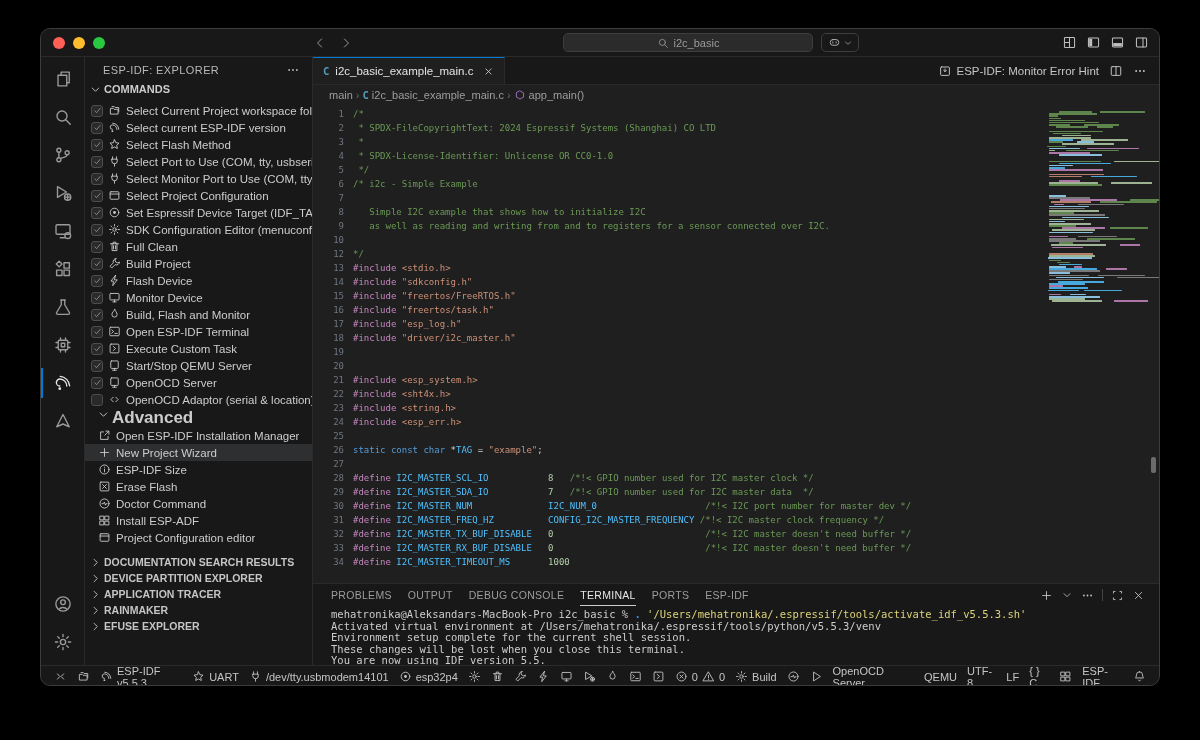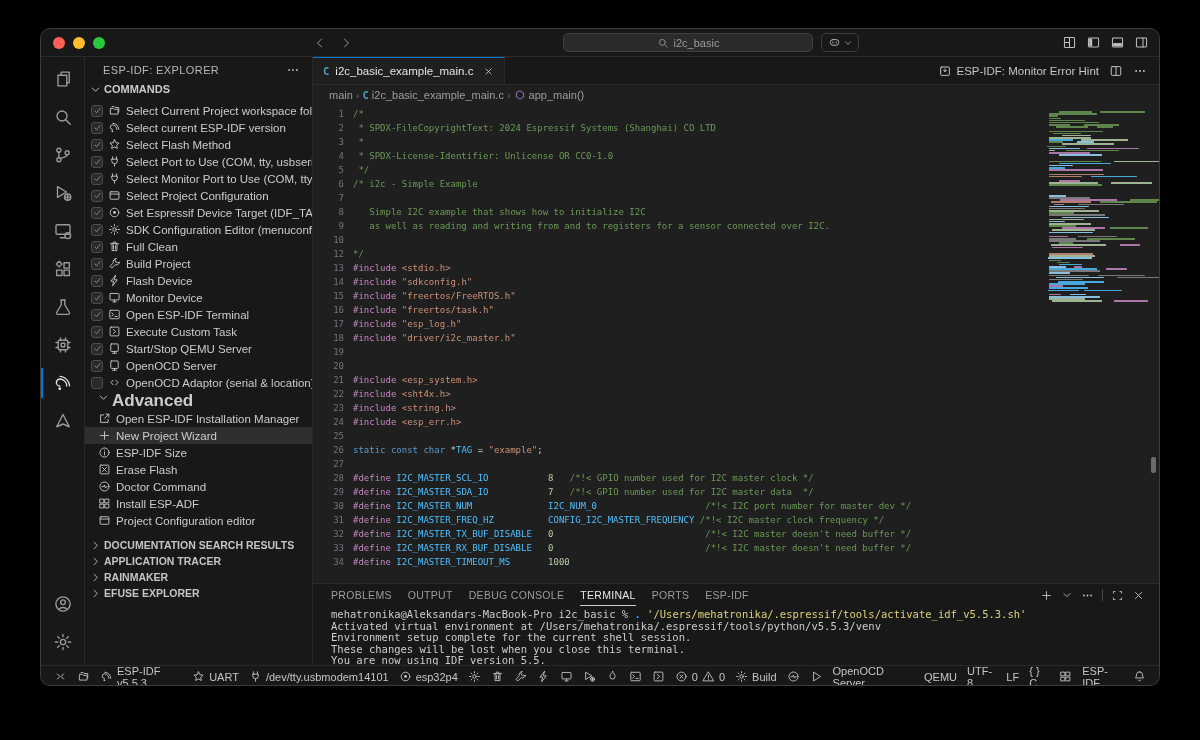--- a/index.html
+++ b/index.html
@@ -506,20 +506,35 @@
             <div class="sb-row">
               <span class="cbx">
                 <span class="i" style="width: 9px; height: 9px;">
                   <svg viewBox="0 0 16 16" fill="none" stroke="currentColor" stroke-width="1.1" stroke-linecap="round" stroke-linejoin="round">
                     <path d="m3.4 8.8 3 3 6.2-7.4"></path>
                   </svg>
                 </span>
               </span>
               <span class="i" style="width: 13px; height: 13px;">
                 <svg viewBox="0 0 16 16" fill="none" stroke="currentColor" stroke-width="1.1" stroke-linecap="round" stroke-linejoin="round">
+                  <path d="M8.3 1.8c.5 2.3 2.9 3.5 2.9 6.2a3.2 3.2 0 0 1-6.4 0c0-1.5.8-2.5 1.6-3.5.6-.8 1.6-1.5 1.9-2.7z"></path>
+                </svg>
+              </span>
+              <span class="lbl">Build, Flash and Monitor</span>
+            </div>
+            <div class="sb-row">
+              <span class="cbx">
+                <span class="i" style="width: 9px; height: 9px;">
+                  <svg viewBox="0 0 16 16" fill="none" stroke="currentColor" stroke-width="1.1" stroke-linecap="round" stroke-linejoin="round">
+                    <path d="m3.4 8.8 3 3 6.2-7.4"></path>
+                  </svg>
+                </span>
+              </span>
+              <span class="i" style="width: 13px; height: 13px;">
+                <svg viewBox="0 0 16 16" fill="none" stroke="currentColor" stroke-width="1.1" stroke-linecap="round" stroke-linejoin="round">
                   <rect x="2.2" y="2.8" width="11.6" height="10.4" rx="1"></rect>
                   <path d="m4.6 6 2.3 2-2.3 2M8.4 10.4h3"></path>
                 </svg>
               </span>
               <span class="lbl">Open ESP-IDF Terminal</span>
             </div>
             <div class="sb-row">
               <span class="cbx">
                 <span class="i" style="width: 9px; height: 9px;">
                   <svg viewBox="0 0 16 16" fill="none" stroke="currentColor" stroke-width="1.1" stroke-linecap="round" stroke-linejoin="round">
@@ -652,20 +667,28 @@
             </div>
           </div>
         <div class="coll-sections" id="collapsed-sections">
             <div class="coll-row">
               <span class="i" style="width: 13px; height: 13px;">
                 <svg viewBox="0 0 16 16" fill="none" stroke="currentColor" stroke-width="1.1" stroke-linecap="round" stroke-linejoin="round">
                   <path d="m6.2 4 4 4-4 4"></path>
                 </svg>
               </span>
               <span>DOCUMENTATION SEARCH RESULTS</span>
+            </div>
+            <div class="coll-row">
+              <span class="i" style="width: 13px; height: 13px;">
+                <svg viewBox="0 0 16 16" fill="none" stroke="currentColor" stroke-width="1.1" stroke-linecap="round" stroke-linejoin="round">
+                  <path d="m6.2 4 4 4-4 4"></path>
+                </svg>
+              </span>
+              <span>DEVICE PARTITION EXPLORER</span>
             </div>
             <div class="coll-row">
               <span class="i" style="width: 13px; height: 13px;">
                 <svg viewBox="0 0 16 16" fill="none" stroke="currentColor" stroke-width="1.1" stroke-linecap="round" stroke-linejoin="round">
                   <path d="m6.2 4 4 4-4 4"></path>
                 </svg>
               </span>
               <span>APPLICATION TRACER</span>
             </div>
             <div class="coll-row">

